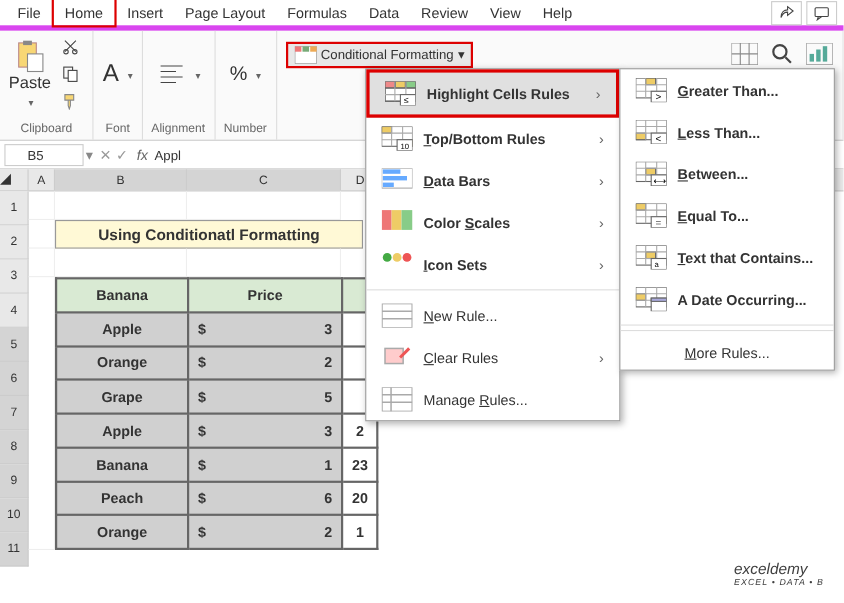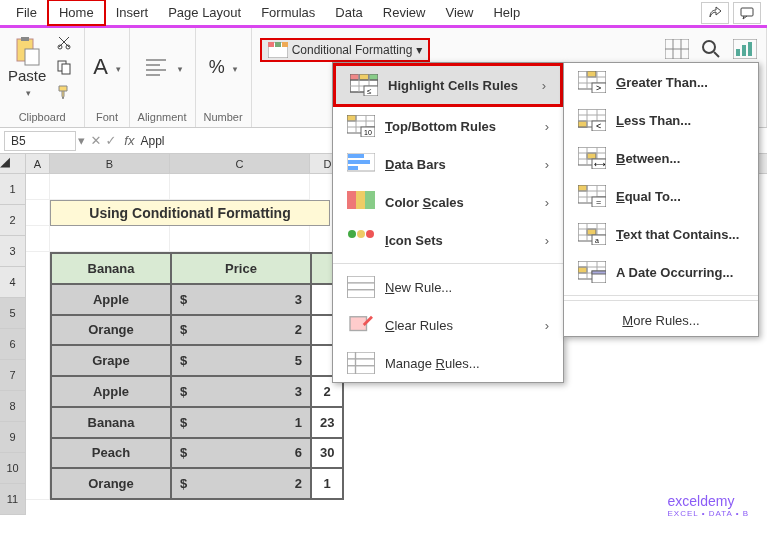--- a/index.html
+++ b/index.html
@@ -1,19 +1,19 @@
 <!DOCTYPE html>
 <html><head>
 <meta charset="utf-8">
 <style>
 * { box-sizing: border-box; margin: 0; padding: 0; font-family: 'Segoe UI', Tahoma, sans-serif; }
 body { background: #fff; width: 767px; height: 548px; overflow: hidden; position: relative; font-size: 13px; color: #333; }
 
 
-.tabs { display: flex; align-items: center; height: 28px; border-bottom: 3px solid #d946ef; padding: 0 6px; }
+.tabs { display: flex; align-items: center; height: 28px; border-bottom: 5px solid #d946ef; padding: 0 6px; }
 .tab { padding: 4px 10px; cursor: pointer; }
 .tab.active { border: 2px solid #d00; }
 .tab-spacer { flex: 1; }
 .share-btn, .comment-btn { width: 28px; height: 22px; border: 1px solid #ccc; margin-left: 4px; display: flex; align-items: center; justify-content: center; }
 
 
 .ribbon { display: flex; height: 100px; border-bottom: 1px solid #ccc; background: #fafafa; }
 .group { border-right: 1px solid #ddd; padding: 4px 8px; display: flex; flex-direction: column; align-items: center; justify-content: space-between; }
 .group-label { font-size: 11px; color: #666; margin-top: 2px; }
 .group-body { display: flex; align-items: center; gap: 6px; height: 70px; }
@@ -21,21 +21,21 @@
 .icon-btn { width: 24px; height: 22px; display: flex; align-items: center; justify-content: center; }
 .big-icon { width: 32px; height: 32px; }
 .dropdown-arrow::after { content: '▾'; font-size: 9px; margin-left: 2px; color: #666; }
 
 
 .cf-button { border: 2px solid #d00; background: #e8e8e8; padding: 2px 6px; display: flex; align-items: center; font-size: 12px; }
 .cf-button .cf-icon { width: 20px; height: 16px; margin-right: 4px; }
 
 
 .formula-row { display: flex; height: 26px; border-bottom: 1px solid #ccc; align-items: center; }
-.name-box { width: 72px; border: 1px solid #ccc; padding: 2px 6px; margin-left: 4px; font-size: 12px; }
+.name-box { width: 72px; border: 1px solid #ccc; padding: 2px 20px; margin-left: 4px; font-size: 12px; }
 .fx-btns { display: flex; margin-left: 6px; gap: 4px; color: #999; }
 .fx-label { margin-left: 8px; font-style: italic; color: #666; }
 .formula-input { margin-left: 6px; font-size: 12px; text-align: right; }
 .col-headers { display: flex; height: 20px; background: #e8e8e8; border-bottom: 1px solid #ccc; }
 .col-h { border-right: 1px solid #ccc; text-align: center; font-size: 11px; line-height: 20px; }
 .col-h.sel { background: #d4d4d4; }
 .col-spacer { width: 26px; border-right: 1px solid #ccc; }
 .grid-body { display: flex; }
 .row-headers { display: flex; flex-direction: column; }
 .row-h { width: 26px; height: 31px; background: #e8e8e8; border-bottom: 1px solid #ccc; border-right: 1px solid #ccc; text-align: center; font-size: 11px; line-height: 31px; }
@@ -67,21 +67,21 @@
 .menu-item .arrow { color: #666; }
 .menu-sep { height: 1px; background: #ddd; margin: 4px 0; }
 .menu1 { top: 62px; left: 332px; width: 232px; }
 .menu2 { top: 62px; left: 563px; width: 196px; }
 .menu-item.plain .mi-label { font-weight: normal; }
 
 
 .table-icon rect { stroke: #666; stroke-width: 1; }
 
 
-.watermark { position: absolute; right: 18px; bottom: 30px; font-size: 14px; color: #8b5cf6; }
+.watermark { position: absolute; right: 18px; bottom: 14px; font-size: 14px; color: #404040; font-style: italic; }
 .watermark small { display: block; font-size: 8px; letter-spacing: 1px; }
 
 
 .cA { width: 24px; } .cB { width: 120px; } .cC { width: 140px; }
 </style>
 </head>
 <body>
 
 <div class="tabs">
   <span class="tab">File</span>
@@ -304,21 +304,21 @@
                 <span class="num">1</span>
               </td>
               <td>23</td>
             </tr>
         <tr>
               <td class="sel">Peach</td>
               <td class="sel price">
                 <span class="dollar">$</span>
                 <span class="num">6</span>
               </td>
-              <td>30</td>
+              <td>20</td>
             </tr>
         <tr>
               <td class="sel">Orange</td>
               <td class="sel price">
                 <span class="dollar">$</span>
                 <span class="num">2</span>
               </td>
               <td>1</td>
             </tr>
       </tbody>

